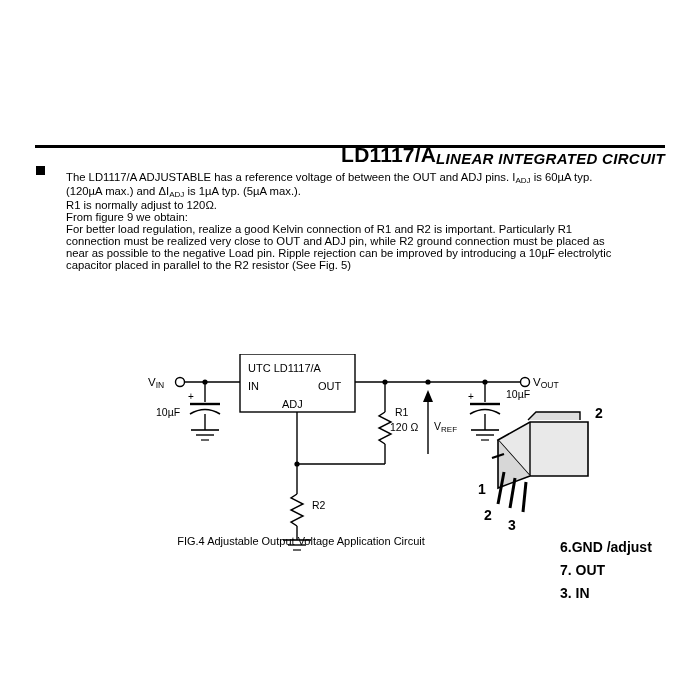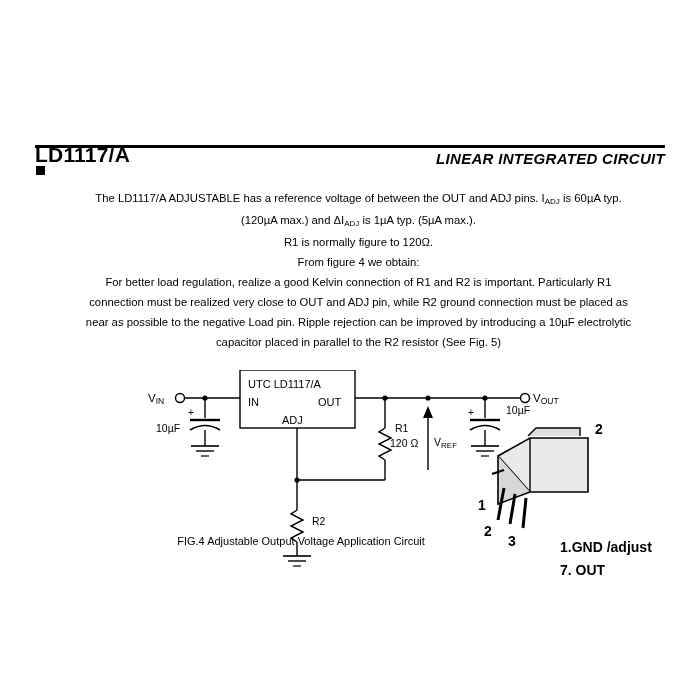--- a/index.html
+++ b/index.html
@@ -6,39 +6,39 @@
   body{
     width:700px;height:700px;background:#ffffff;
     font-family:"Liberation Sans", sans-serif;
     color:#000;overflow:hidden;position:relative;
   }
   .page{position:relative;width:700px;height:700px;}
 
   
   .header{
     position:absolute;left:35px;top:118px;width:630px;
-    display:flex;align-items:flex-end;justify-content:space-between;
+    display:flex;align-items:flex-end;justify-content:flex-end;
   }
   .doc-title{font-size:21px;font-weight:bold;letter-spacing:.2px;}
   .doc-subtitle{font-size:15px;font-weight:bold;font-style:italic;letter-spacing:.3px;margin-top:32px;}
   .rule{position:absolute;left:35px;top:145px;width:630px;height:3px;background:#000;}
 
   
   .bullet{position:absolute;left:36px;top:166px;width:9px;height:9px;background:#000;}
   .sec-title{position:absolute;left:66px;top:161px;font-size:12.5px;font-weight:bold;letter-spacing:.2px;}
 
   .body-text{
-    position:absolute;left:66px;top:188px;width:585px;
-    font-size:11.3px;line-height:20px;text-align:center;
+    position:absolute;left:66px;top:171px;width:585px;
+    font-size:11.3px;line-height:12px;text-align:left;
   }
   .body-text p{margin:0;}
   sub{font-size:8px;vertical-align:baseline;position:relative;top:2px;}
 
   
-  .schem{position:absolute;left:60px;top:370px;width:590px;height:230px;}
+  .schem{position:absolute;left:60px;top:354px;width:590px;height:230px;}
   svg{display:block;}
 
   .fig-cap{
     position:absolute;left:66px;top:535px;width:470px;text-align:center;
     font-size:11px;
   }
 
   
   .legend{position:absolute;left:560px;top:536px;font-size:14px;font-weight:bold;line-height:23px;}
   .legend div{white-space:nowrap;}
@@ -54,22 +54,22 @@
   </div>
   <div class="rule"></div>
 
   <div class="bullet"></div>
 
   <div class="body-text">
     <p>
       The LD1117/A ADJUSTABLE has a reference voltage of between the OUT and ADJ pins. I<sub>ADJ</sub> is 60µA typ.<br>
       (120µA max.) and ΔI<sub>ADJ</sub> is 1µA typ. (5µA max.).
     </p>
-    <p>R1 is normally figure to 120Ω.</p>
-    <p>From figure 4 we obtain:</p>
+    <p>R1 is normally adjust to 120Ω.</p>
+    <p>From figure 9 we obtain:</p>
     <p>
       For better load regulation, realize a good Kelvin connection of R1 and R2 is important. Particularly R1<br>
       connection must be realized very close to OUT and ADJ pin, while R2 ground connection must be placed as<br>
       near as possible to the negative Load pin. Ripple rejection can be improved by introducing a 10µF electrolytic<br>
       capacitor placed in parallel to the R2 resistor (See Fig. 5)
     </p>
   </div>
 
   <div class="schem">
     <svg width="590" height="230" viewBox="0 0 590 230">
@@ -164,17 +164,18 @@
         <text x="418" y="140" font-size="14">1</text>
         <text x="424" y="166" font-size="14">2</text>
         <text x="448" y="176" font-size="14">3</text>
       </g>
     </svg>
   </div>
 
   <div class="fig-cap">FIG.4 Adjustable Output Voltage Application Circuit</div>
 
   <div class="legend">
-    <div>1.GND /adjust</div>
+    <div>6.GND /adjust</div>
     <div>7. OUT</div>
+    <div>3. IN</div>
   </div>
 
 </div>
 
 </body></html>

